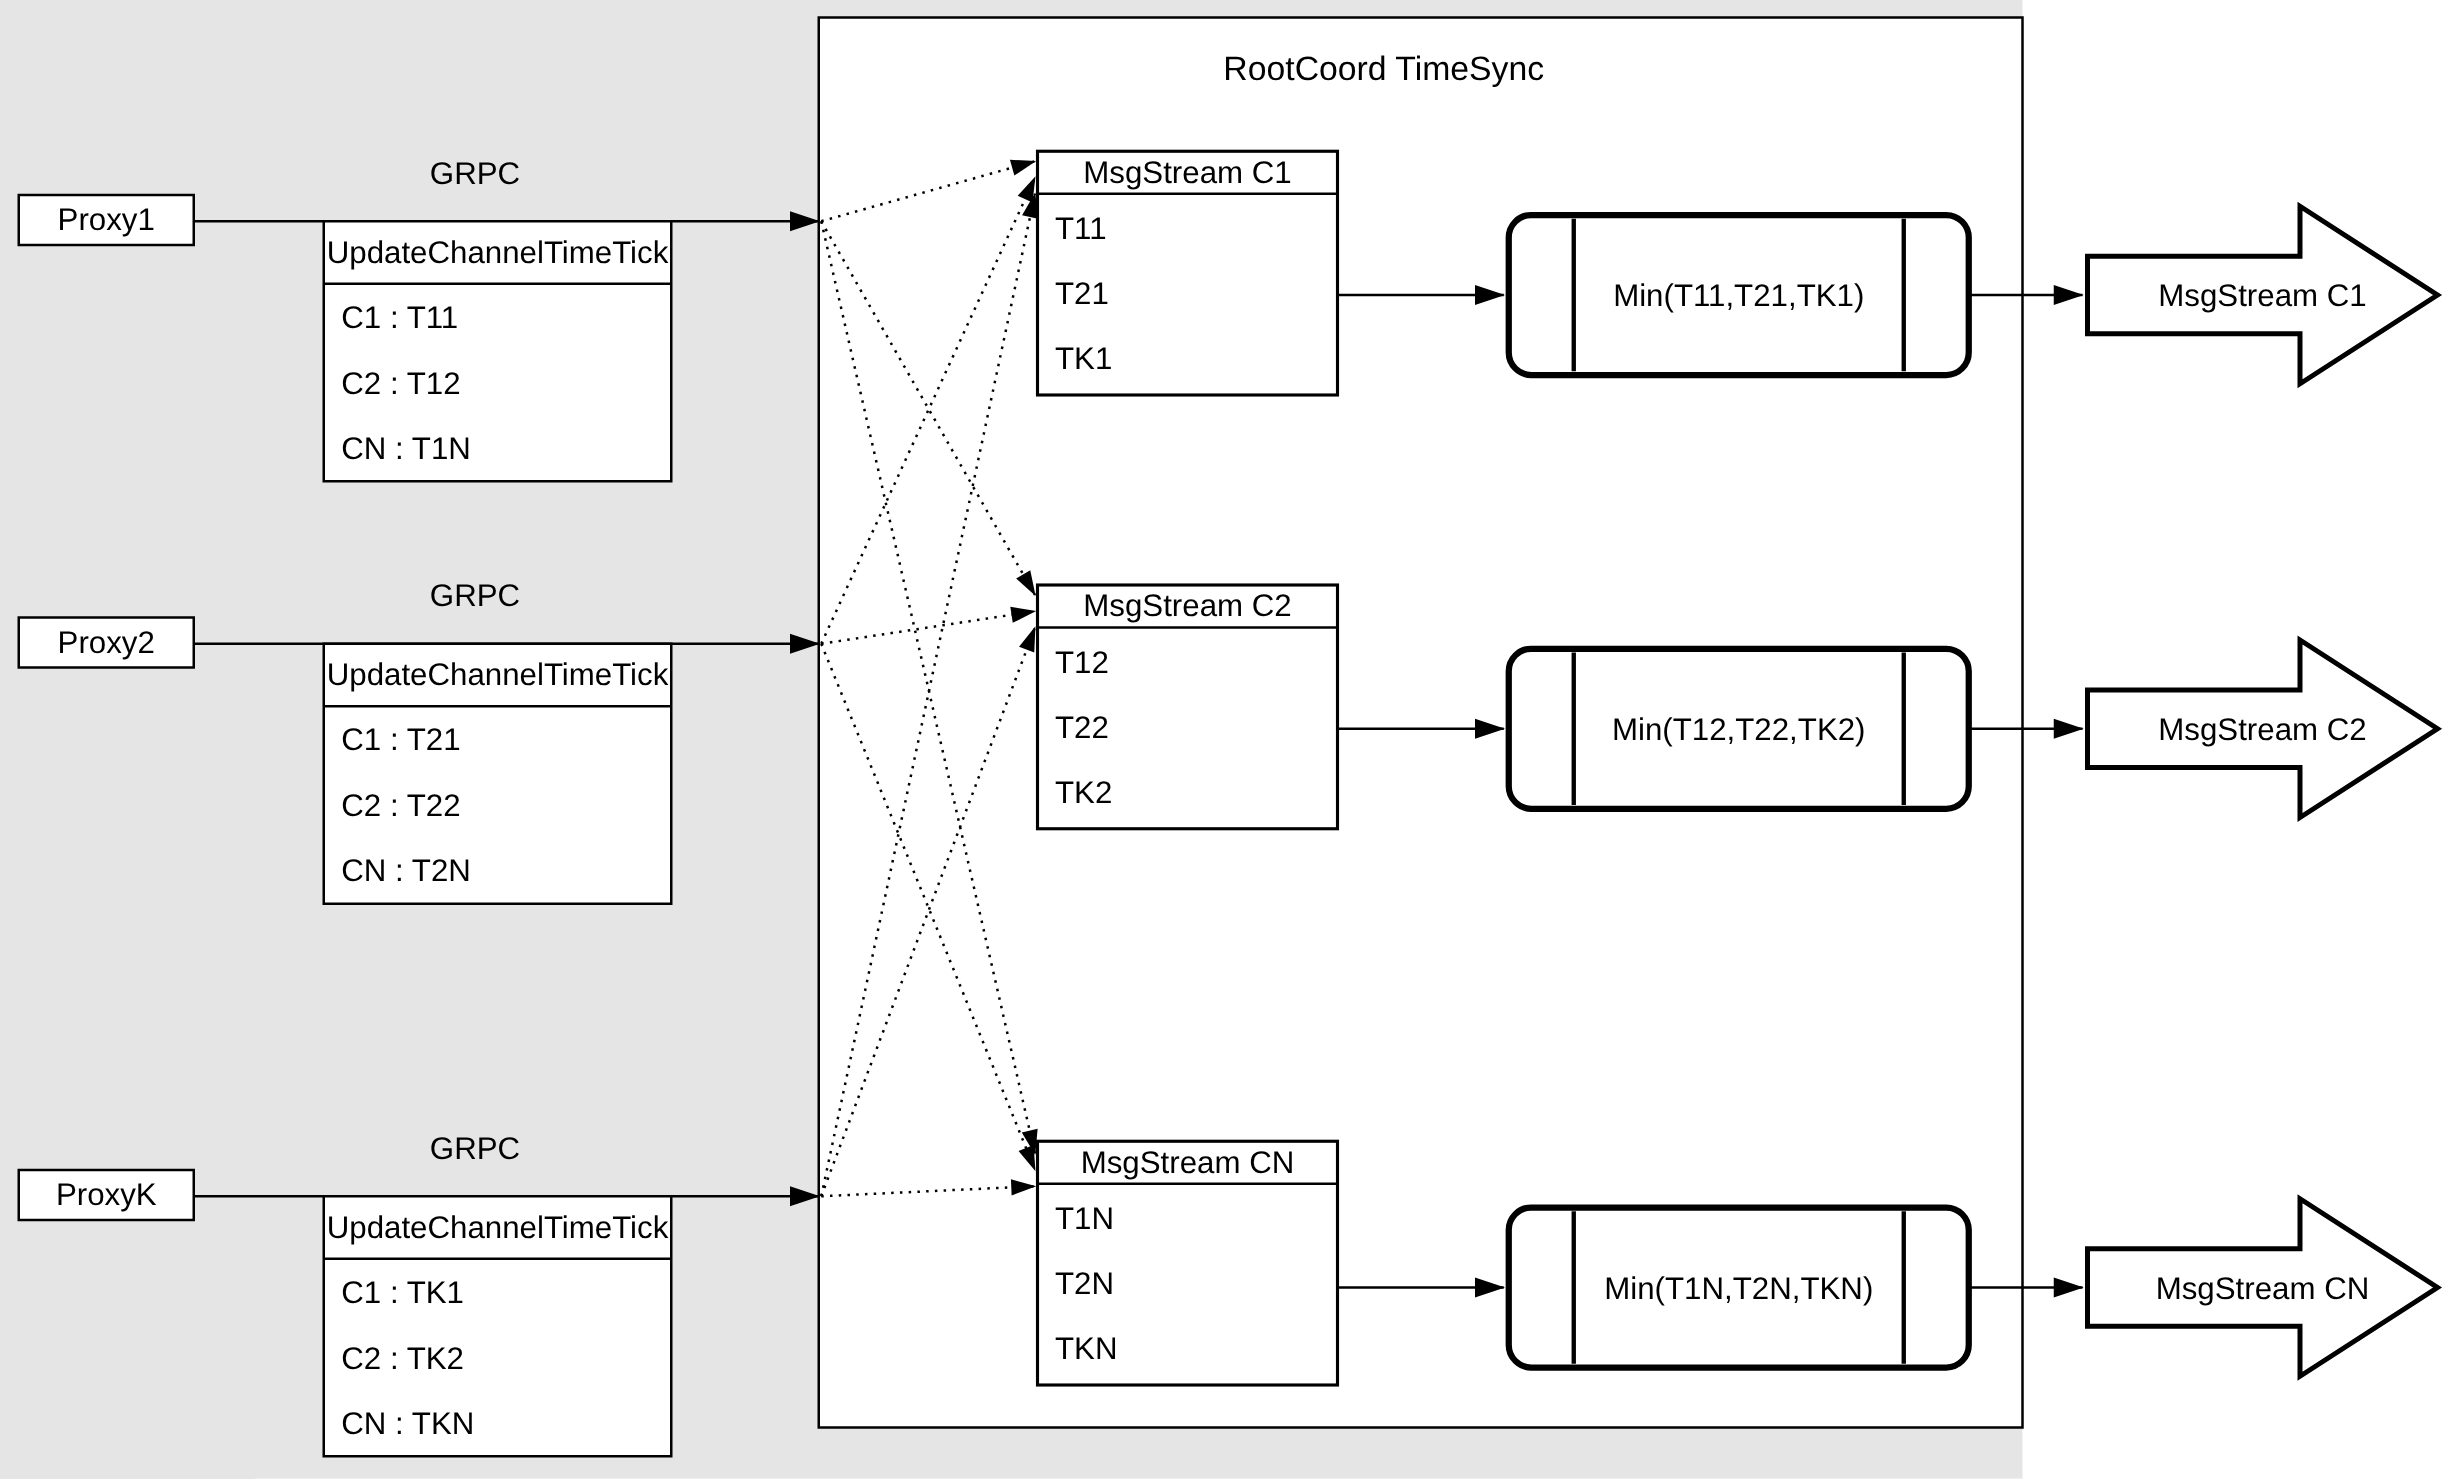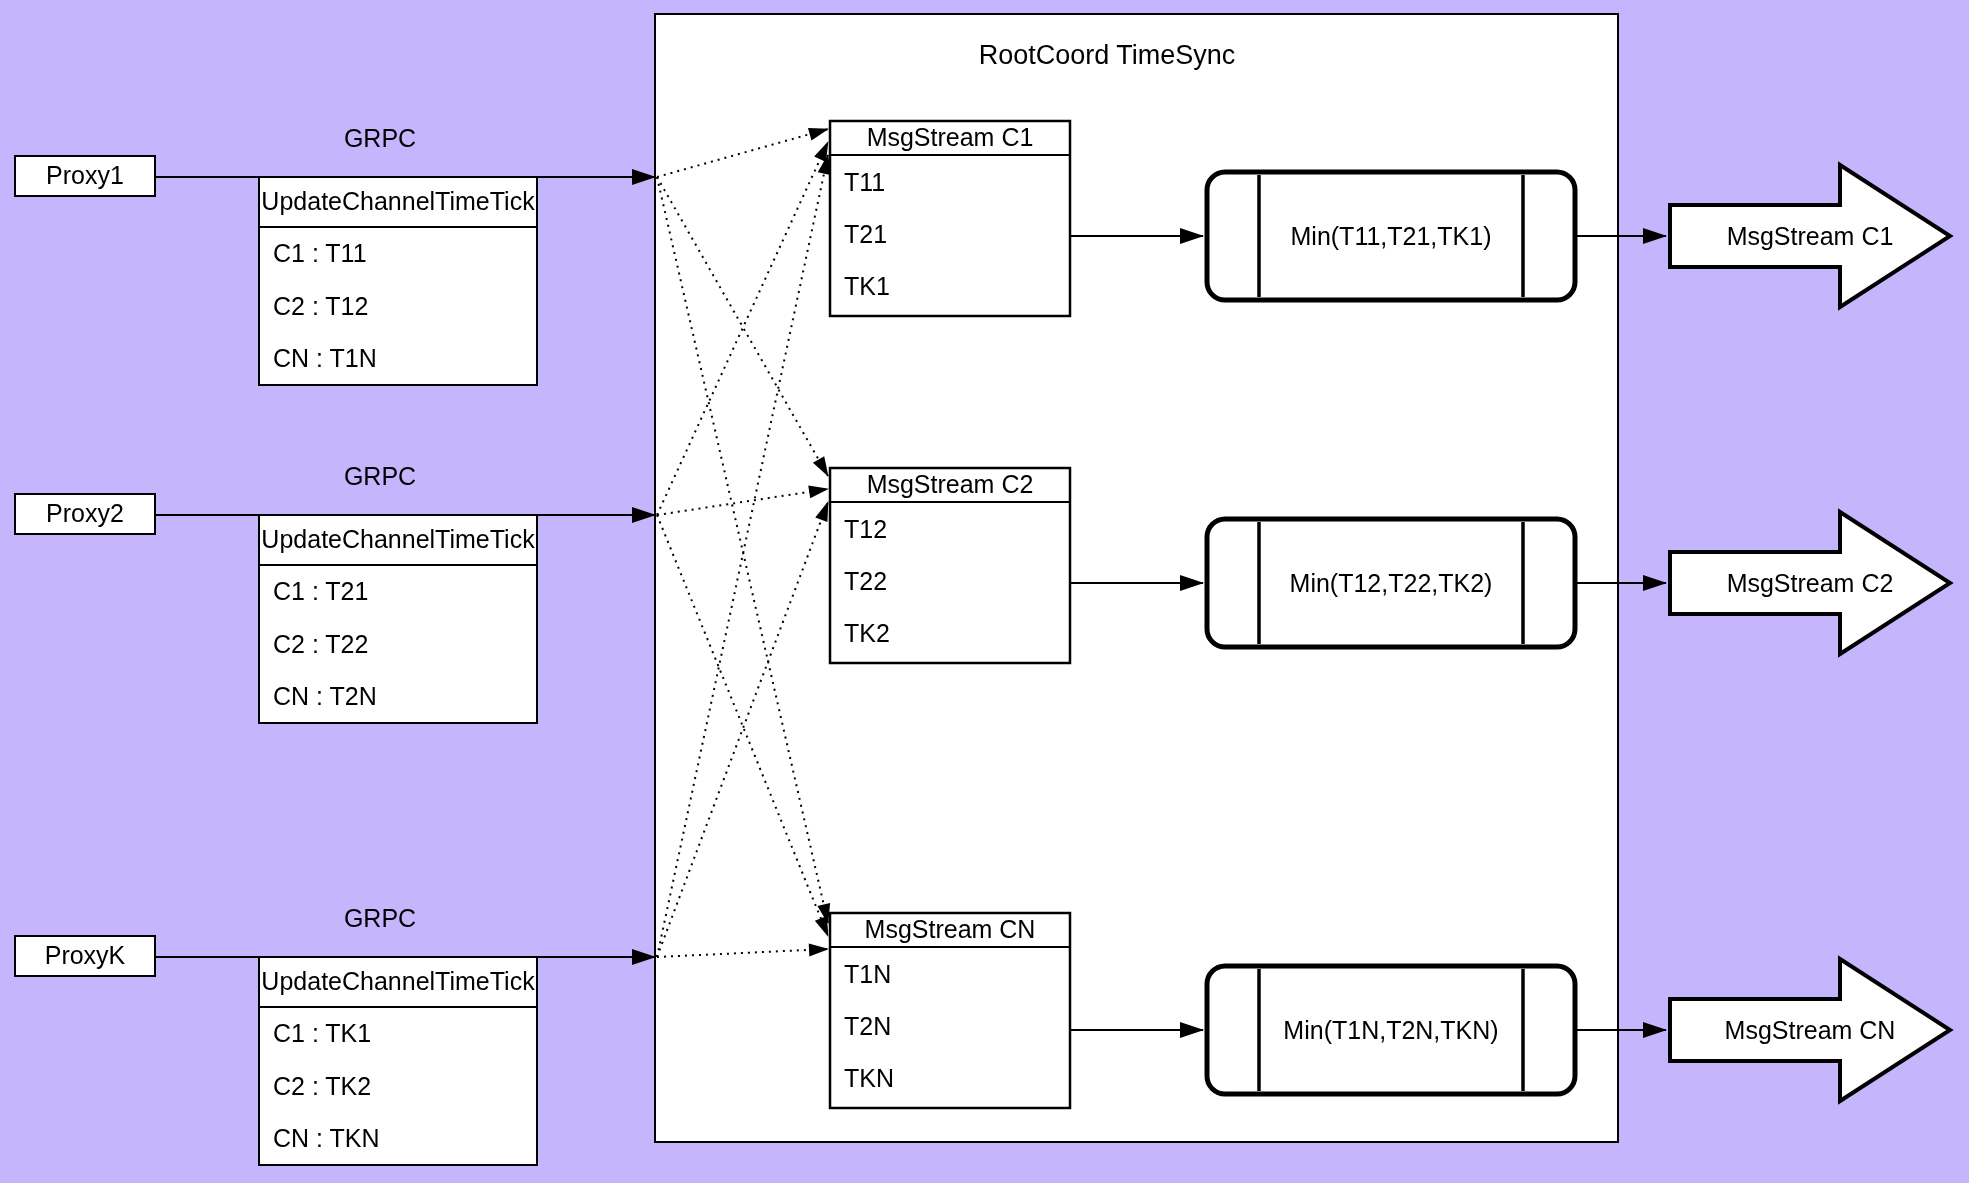--- a/index.html
+++ b/index.html
@@ -1,20 +1,20 @@
 <!DOCTYPE html>
 <html><head>
 <meta charset="utf-8">
 <style>
   html, body { margin: 0; padding: 0; background: #ffffff; }
   .canvas {
     position: relative;
-    width: 1969px;
+    width: 1618px;
     height: 1183px;
-    background: #c4b5fd;
+    background: #e5e5e5;
     font-family: "Liberation Sans", sans-serif;
   }
   svg { display: block; }
   text {
     font-family: "Liberation Sans", sans-serif;
     fill: #000000;
     font-size: 25px;
   }
   .mid   { text-anchor: middle; }
   .title { font-size: 27px; }

